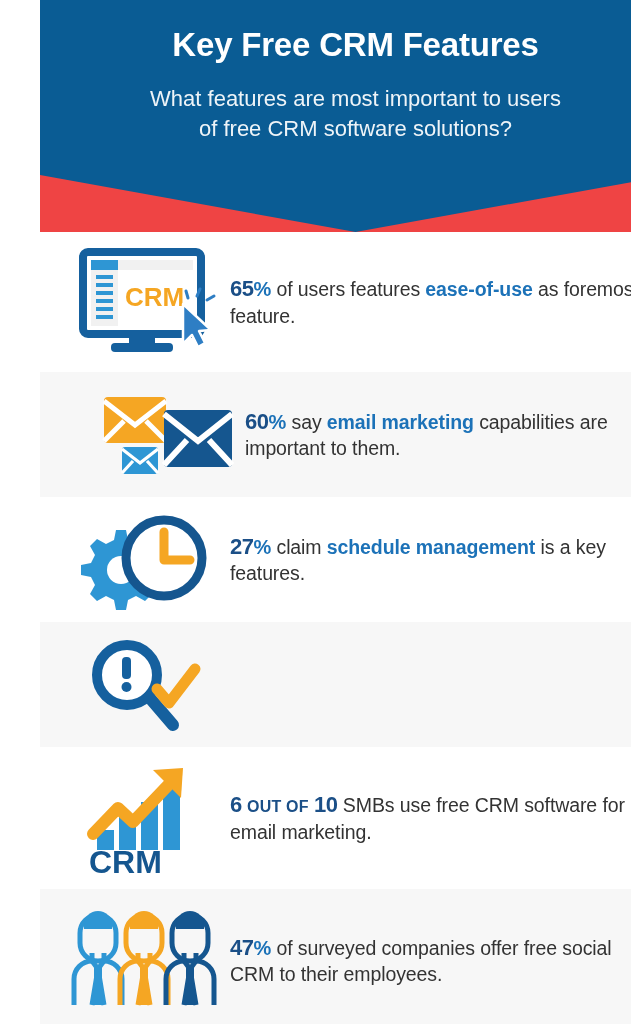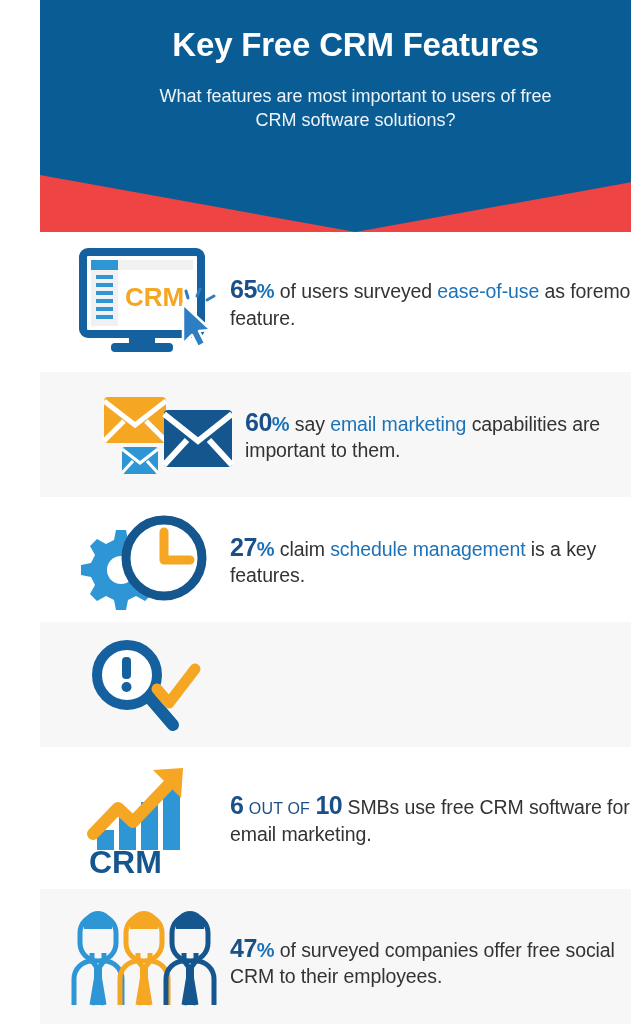--- a/index.html
+++ b/index.html
@@ -45,21 +45,21 @@
   .header-title {
     color: #ffffff;
     font-size: 33px;
     font-weight: bold;
     letter-spacing: -0.2px;
     margin: 0 0 20px 0;
     line-height: 1.15;
   }
   .header-sub {
     color: #eef4f8;
-    font-size: 18px;
+    font-size: 22px;
     line-height: 1.36;
     margin: 0 auto;
     width: 420px;
     font-weight: normal;
   }
 
   
   .rows { position: relative; }
   .row {
     display: flex;
@@ -82,37 +82,37 @@
     flex: 1;
     color: #333333;
     font-size: 19.5px;
     line-height: 1.30;
     letter-spacing: -0.1px;
     padding-right: 4px;
   }
   .stat {
     color: #1b4f87;
     font-weight: bold;
-    font-size: 25px;
+    font-size: 22px;
     letter-spacing: -0.5px;
   }
   .pct {
     color: #1c72b8;
     font-weight: bold;
     font-size: 20px;
   }
   .outof {
     color: #1b4f87;
-    font-weight: normal;
+    font-weight: bold;
     font-size: 16px;
     letter-spacing: 0.2px;
   }
   .hl {
     color: #1c72b8;
-    font-weight: normal;
+    font-weight: bold;
   }
   .row-text .body { color: #333333; }
 
   
   .r1 { height: 140px; }
   .r2 { height: 125px; padding-left: 37px; }
   .r3 { height: 125px; }
   .r4 { height: 125px; }
   .r5 { height: 142px; }
   .r6 { height: 143px; }
@@ -161,21 +161,21 @@
           <rect x="40" y="95" width="62" height="9" rx="4" fill="#15609E"></rect>
 
           <path d="M112,56 L112,96 L121,87 L127,99 L134,95 L128,83 L140,82 Z" fill="#2E7EC4" stroke="#FFFFFF" stroke-width="2.5" stroke-linejoin="round"></path>
 
           <path d="M126,48 L129,41" stroke="#2E7EC4" stroke-width="3" stroke-linecap="round"></path>
           <path d="M136,52 L143,48" stroke="#2E7EC4" stroke-width="3" stroke-linecap="round"></path>
           <path d="M117,50 L115,43" stroke="#2E7EC4" stroke-width="3" stroke-linecap="round"></path>
         </svg>
       </div>
       <div class="row-text">
-        <span class="stat">65</span><span class="pct">%</span><span class="body"> of users surveyed </span><span class="hl">ease-of-use</span><span class="body"> as foremost feature.</span>
+        <span class="stat">65</span><span class="pct">%</span><span class="body"> of users features </span><span class="hl">ease-of-use</span><span class="body"> as foremost feature.</span>
       </div>
     </div>
 
     <div class="row alt r2">
       <div class="row-icon">
         <svg width="150" height="100" viewBox="0 0 150 100">
 
           <g>
             <rect x="18" y="12" width="62" height="46" rx="4" fill="#F5A623"></rect>
             <path d="M18,16 L49,40 L80,16" fill="none" stroke="#FFFFFF" stroke-width="5"></path>

